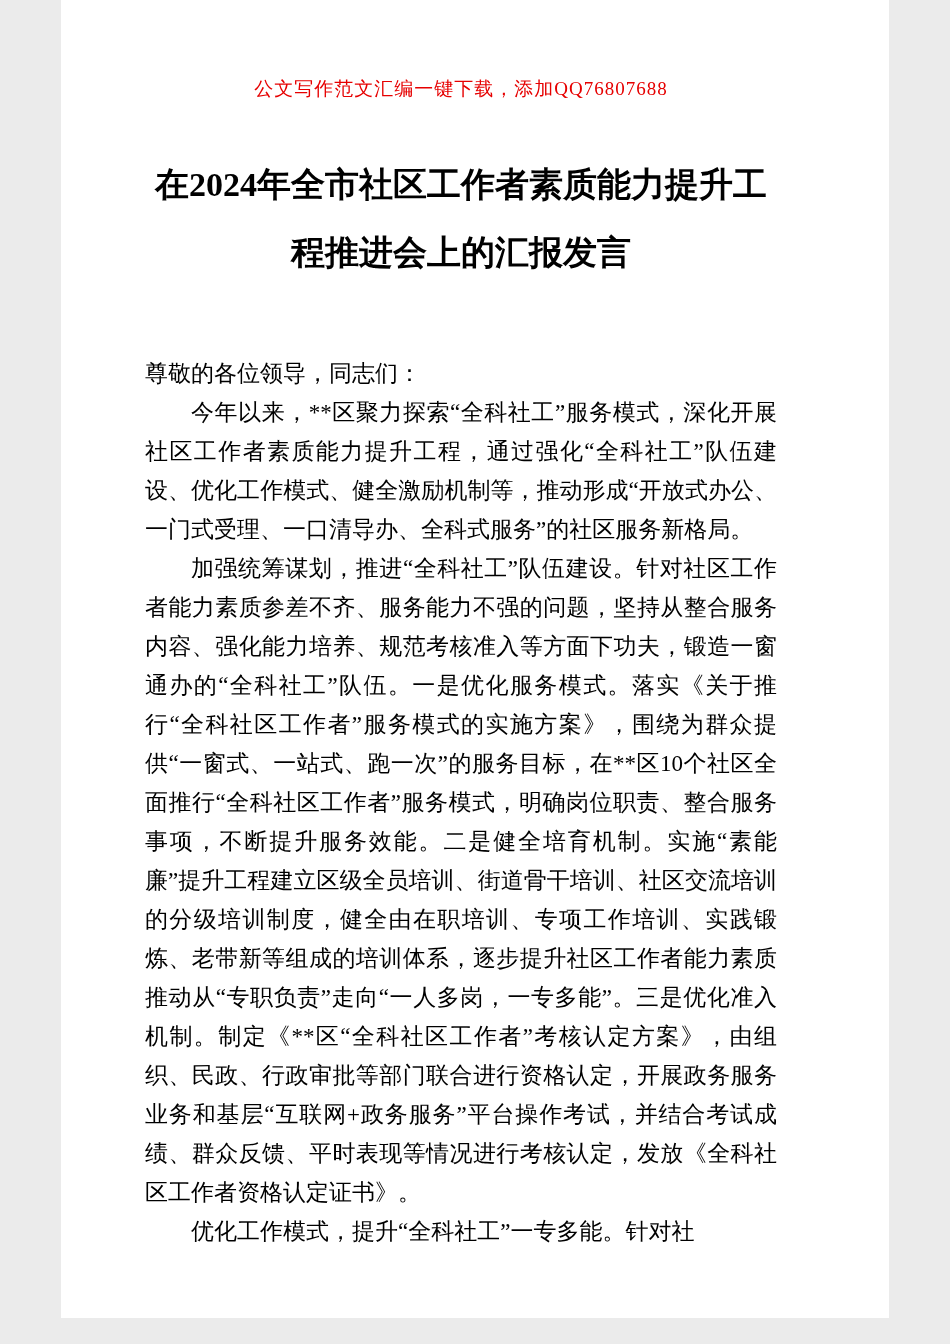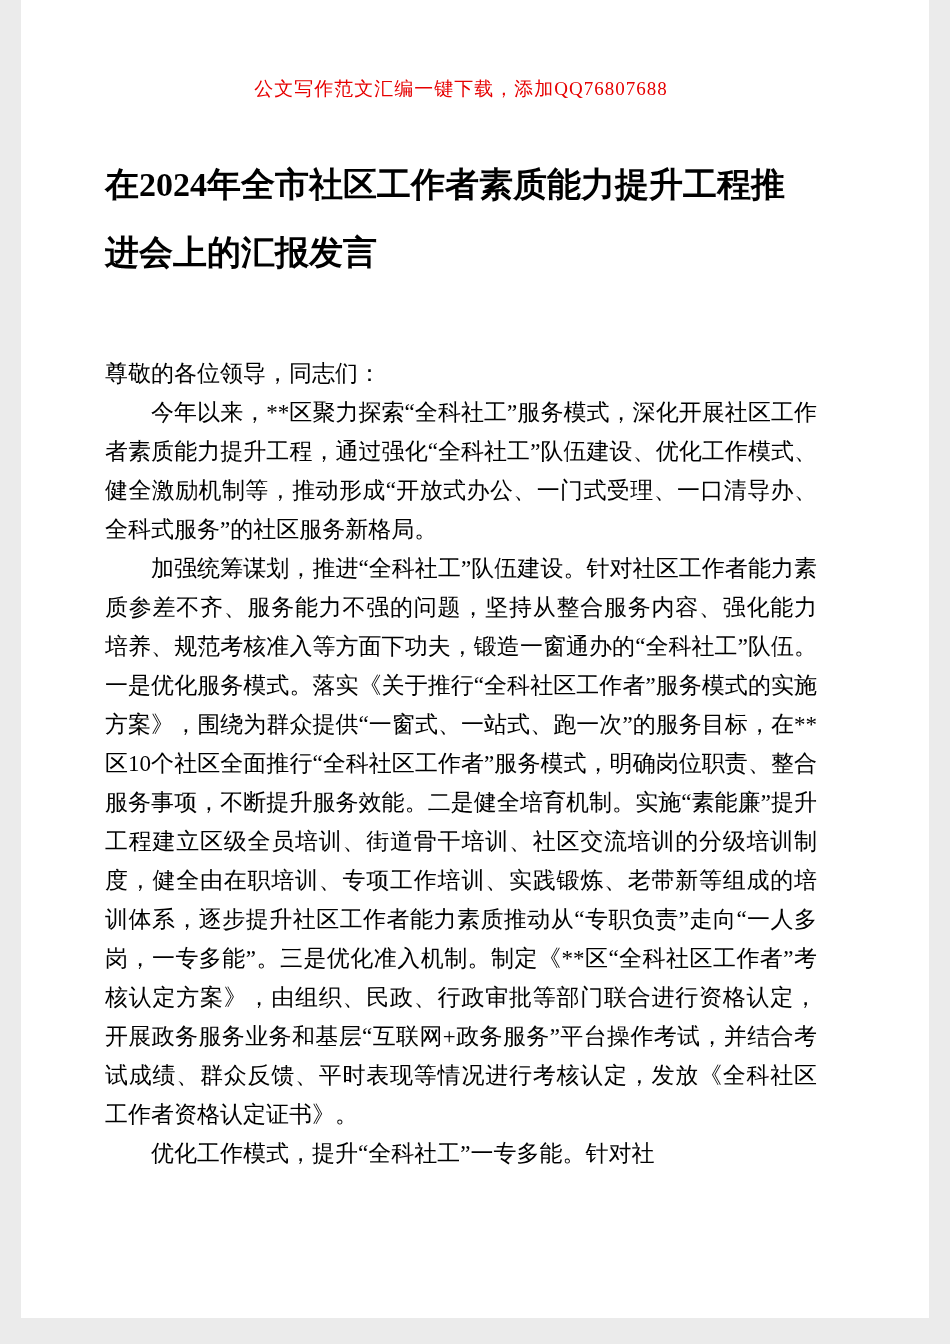--- a/index.html
+++ b/index.html
@@ -8,39 +8,39 @@
     font-family: "Liberation Serif", "DejaVu Serif", serif;
     background: #ebebeb;
   }
   .canvas {
     width: 950px;
     height: 1344px;
     background: #ebebeb;
     overflow: hidden;
   }
   .page {
-    width: 908px;
+    width: 828px;
     height: 1318px;
     margin: 0 auto;
     background: #ffffff;
     padding: 78px 112px 0 84px;
   }
   .notice {
     color: #e60000;
     text-align: center;
     font-size: 19px;
     letter-spacing: 1px;
     line-height: 1.2;
   }
   .title {
     margin-top: 50px;
     font-size: 34px;
     font-weight: 700;
     color: #000000;
-    text-align: left;
+    text-align: center;
     line-height: 68px;
   }
   .salutation {
     margin-top: 67px;
     font-size: 23px;
     line-height: 39px;
     color: #000000;
     text-align: justify;
   }
   .body-para {

